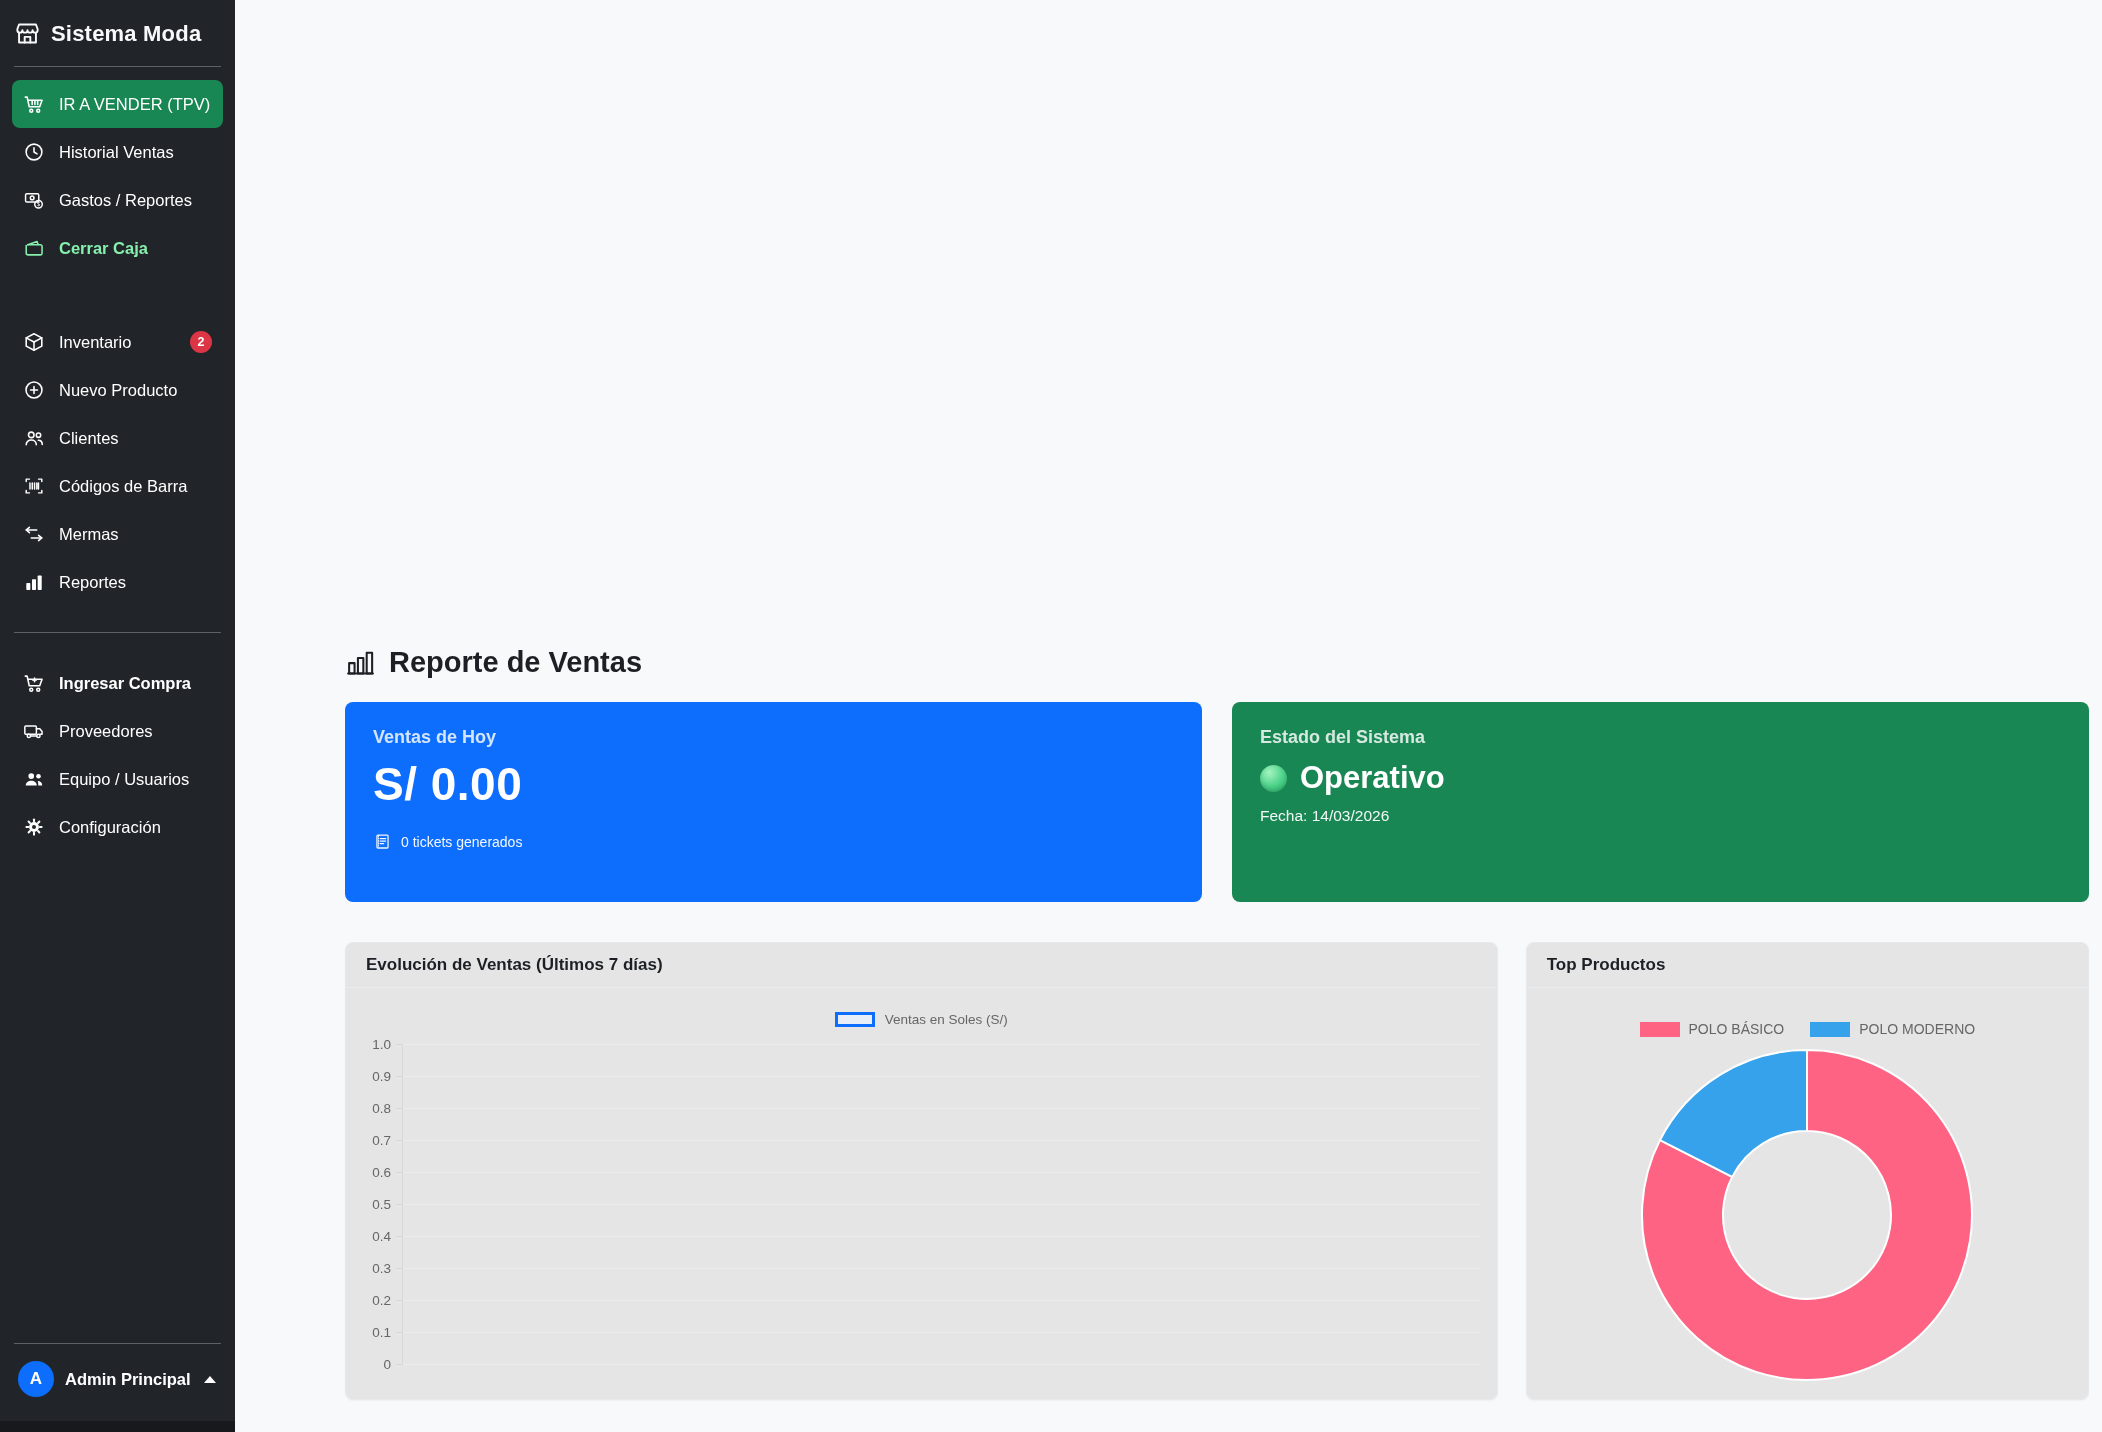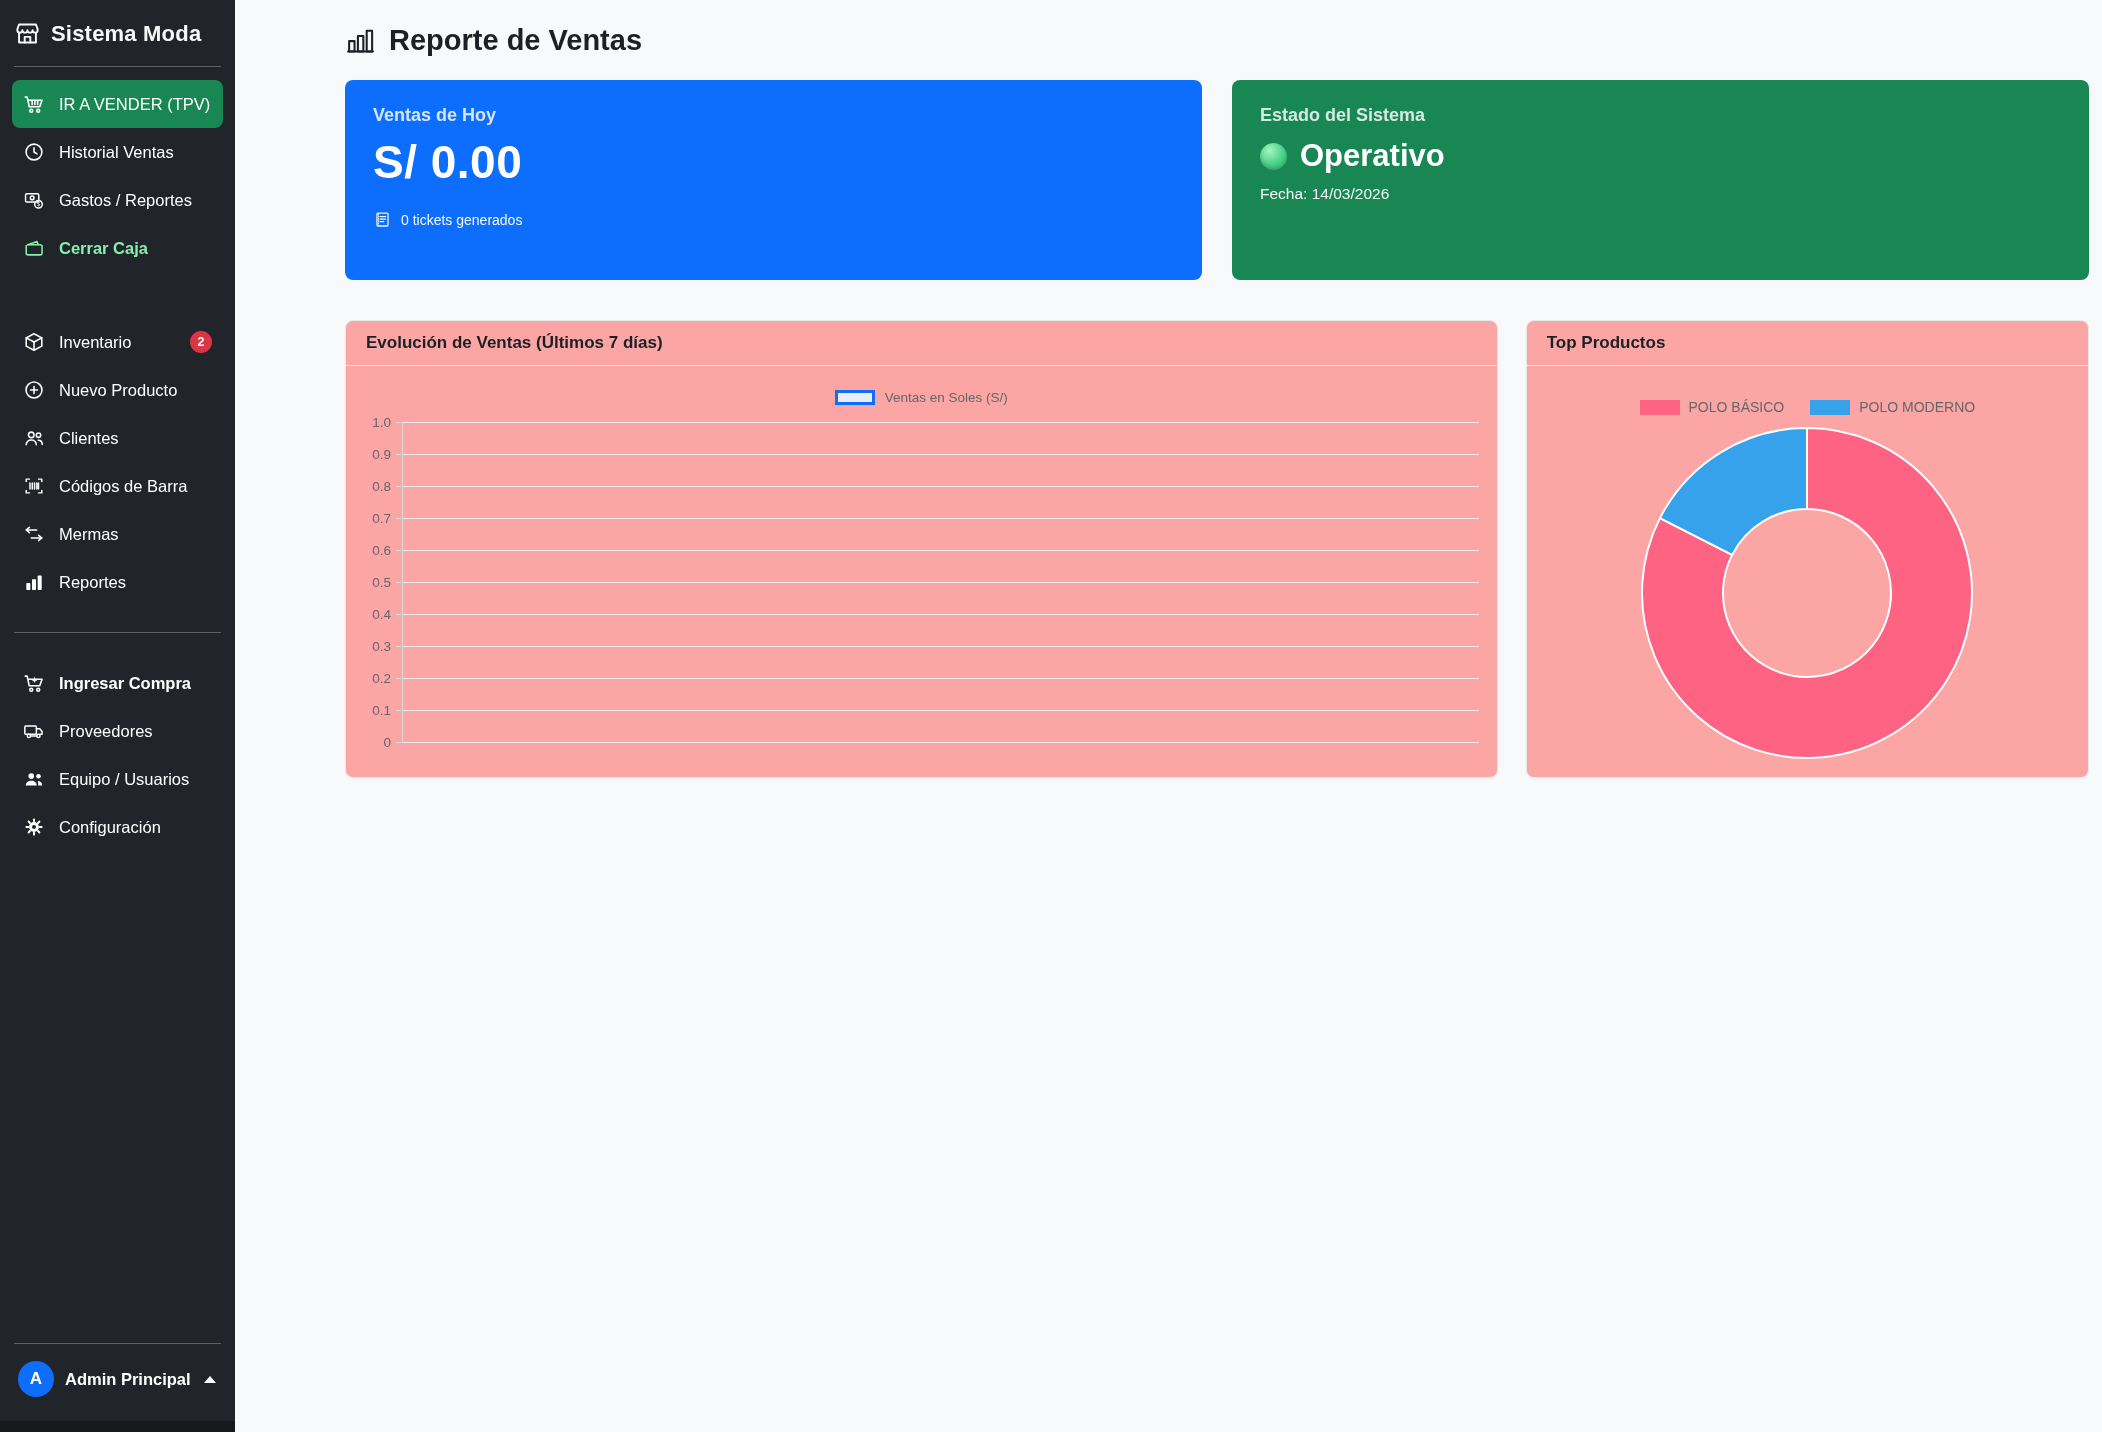--- a/index.html
+++ b/index.html
@@ -3,21 +3,21 @@
 <meta charset="utf-8">
 <style>
   :root{
     --sidebar-bg:#212529;
   }
   *{box-sizing:border-box;margin:0;padding:0;}
   body{
     font-family:"Liberation Sans","DejaVu Sans",sans-serif;
     background:#f8f9fa;
   }
-  .app{width:2102px;height:1432px;display:flex;overflow:hidden;}
+  .app{width:2102px;height:1432px;display:flex;overflow:hidden;align-items:flex-end;}
 
   
   aside{
     width:235px;min-width:235px;height:100%;
     background:var(--sidebar-bg);
     color:#f8f9fa;
     display:flex;flex-direction:column;
     padding:14px 12px 0 12px;
     position:relative;
   }
@@ -81,21 +81,21 @@
   .status-dot{
     width:27px;height:27px;border-radius:50%;
     background:radial-gradient(circle at 35% 28%, #a4f4c0, #4ad188 55%, #2db56c 100%);
     box-shadow:inset 0 -2px 4px rgba(0,0,0,.18);
   }
   .status-text{font-size:31px;font-weight:700;color:#fff;}
   .status-date{margin-top:11px;font-size:15.5px;color:rgba(255,255,255,.95);}
 
   .row2{display:flex;gap:28px;margin-top:40px;align-items:stretch;}
   .panel{
-    background:#fca5a5;border:1px solid #e7eaed;border-radius:8px;
+    background:#e5e5e5;border:1px solid #e7eaed;border-radius:8px;
     box-shadow:0 1px 2px rgba(0,0,0,.04);
   }
   .panel-header{
     padding:12px 20px;font-size:17px;font-weight:700;color:#1c2025;
     border-bottom:1px solid #e9ecef;
   }
   .chart-panel{flex:2.05;height:458px;display:flex;flex-direction:column;}
   .donut-panel{flex:1;height:458px;display:flex;flex-direction:column;}
   .chart-body{position:relative;flex:1;}
   .line-legend{

